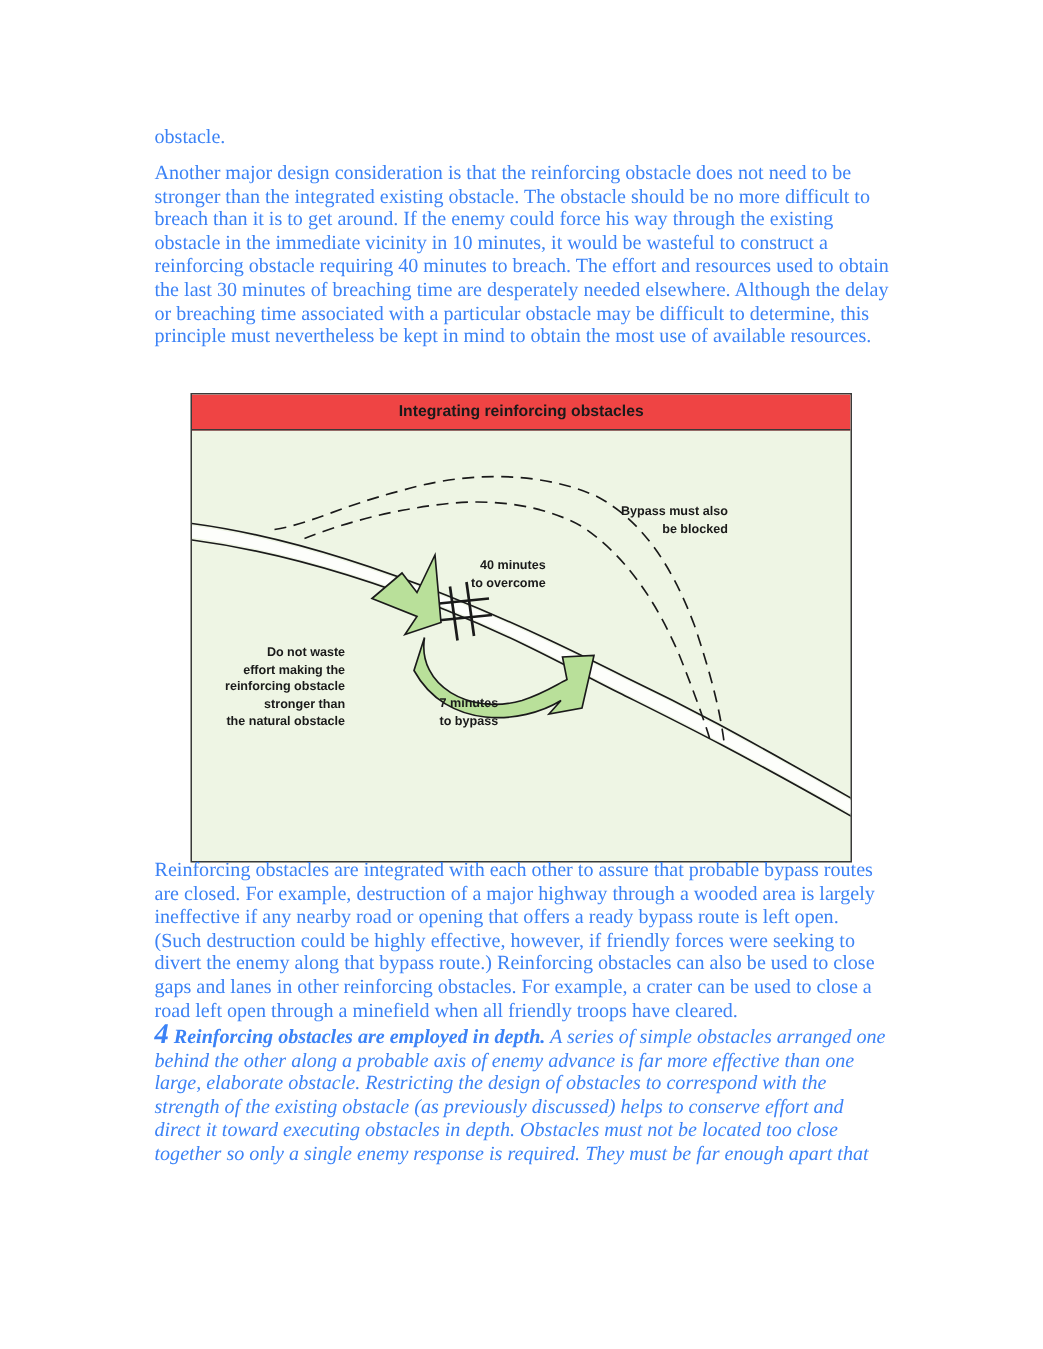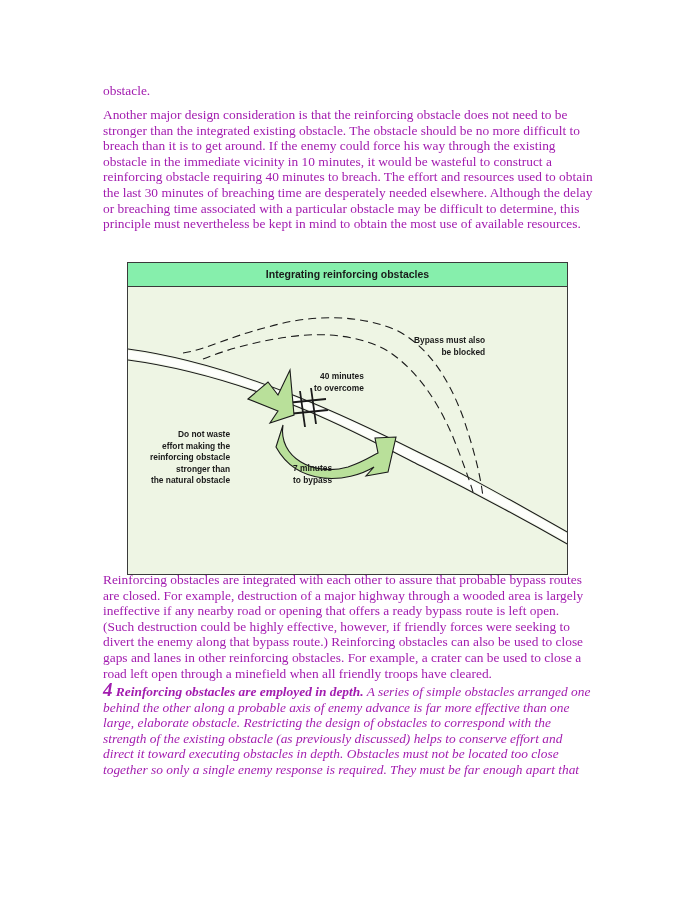--- a/index.html
+++ b/index.html
@@ -1,34 +1,34 @@
 <!DOCTYPE html>
 <html><head>
 <meta charset="utf-8">
 <style>
   html, body { margin: 0; padding: 0; background: #ffffff; }
   body { width: 695px; height: 899px; position: relative; overflow: hidden; }
   .page { position: absolute; left: 0; top: 0; width: 695px; height: 899px; background: #fff; }
   .text {
     position: absolute; left: 103px; width: 490px;
     font-family: "Liberation Serif", serif; font-size: 13.4px; line-height: 15.6px;
-    color: #a21caf; margin: 0; text-align: left;
+    color: #3b82f6; margin: 0; text-align: left;
   }
   .p0 { top: 83px; }
   .p1 { top: 107px; }
   .p2 { top: 572px; }
   .p3 { top: 682px; font-style: italic; }
   .secnum { font-family: "Liberation Serif", serif; font-weight: bold; font-size: 19px; }
   .lead { font-weight: bold; }
   .figure {
     position: absolute; left: 127px; top: 262px; width: 441px; height: 313px;
     border: 1.5px solid #3a3a3a; box-sizing: border-box; background: #eef5e4; overflow: hidden;
   }
   .fig-header {
-    position: absolute; left: 0; top: 0; right: 0; height: 23px; background: #86efac;
+    position: absolute; left: 0; top: 0; right: 0; height: 23px; background: #ef4444;
     border-bottom: 1.5px solid #3a3a3a;
     font-family: "Liberation Sans", sans-serif; font-weight: bold; font-size: 10.5px;
     color: #1a1a1a; text-align: center; line-height: 23px;
   }
   .fig-body { position: absolute; left: 0; top: 24px; right: 0; bottom: 0; text-align: right; }
   .fig-body svg { position: absolute; left: 0; top: 0; }
   .lbl {
     position: absolute; font-family: "Liberation Sans", sans-serif; font-weight: bold;
     font-size: 8.4px; line-height: 11.5px; color: #1a1a1a; white-space: pre-line;
   }

